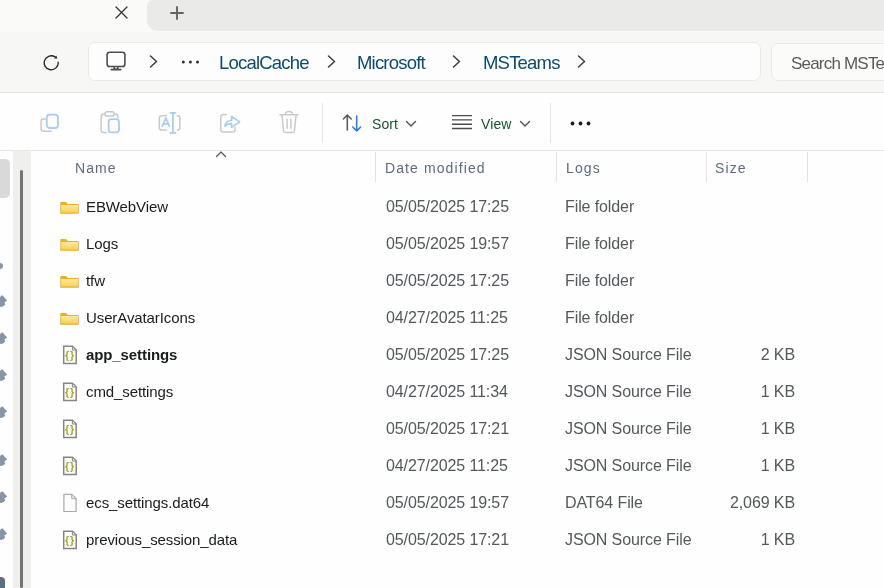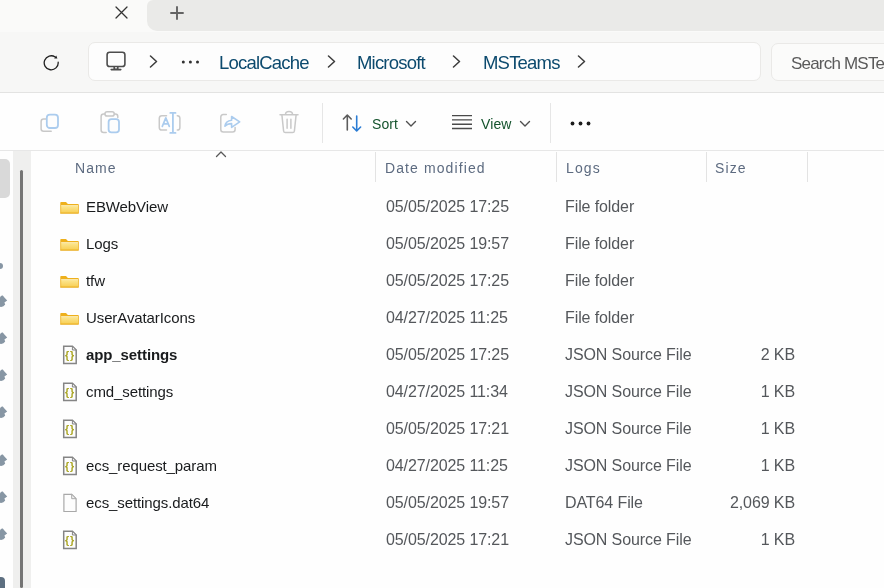--- a/index.html
+++ b/index.html
@@ -231,32 +231,32 @@
 <text x="2.9" y="13.7" font-family="Liberation Sans, sans-serif" font-weight="bold" font-size="10.6" letter-spacing="1.1" fill="#aaa522">{}</text>
 </svg></div>
 <div class="a sec" style="left:386px;top:420px;">05/05/2025 17:21</div>
 <div class="a sec" style="left:565px;top:420px;">JSON Source File</div>
 <div class="a sec" style="right:89px;top:420px;">1 KB</div>
 <div class="a" style="left:62px;top:456px;"><svg width="16" height="20" viewBox="0 0 16 20">
 <path d="M1.7,1.2 L10.4,1.2 L14.2,5.0 L14.2,18.6 L1.7,18.6 Z" fill="#fdfdfd" stroke="#858585" stroke-width="1.5"></path>
 <path d="M10.4,1.2 L10.4,5.0 L14.2,5.0 Z" fill="#efefef" stroke="#858585" stroke-width="1.0"></path>
 <text x="2.9" y="13.7" font-family="Liberation Sans, sans-serif" font-weight="bold" font-size="10.6" letter-spacing="1.1" fill="#aaa522">{}</text>
 </svg></div>
-<div class="a nm" style="left:86px;top:457px;">ecs_request_param</div>
 <div class="a sec" style="left:386px;top:457px;">04/27/2025 11:25</div>
 <div class="a sec" style="left:565px;top:457px;">JSON Source File</div>
 <div class="a sec" style="right:89px;top:457px;">1 KB</div>
 <div class="a" style="left:62px;top:493px;"><svg width="16" height="20" viewBox="0 0 16 20">
 <path d="M1.9,1.3 L9.7,1.3 L14.1,5.7 L14.1,18.5 L1.9,18.5 Z" fill="#fdfdfd" stroke="#a9a9a9" stroke-width="1.2"></path>
 <path d="M9.7,1.3 L9.7,5.7 L14.1,5.7 Z" fill="#f1f1f1" stroke="#a9a9a9" stroke-width="1.0"></path>
 </svg></div>
 <div class="a nm" style="left:86px;top:494px;">ecs_settings.dat64</div>
 <div class="a sec" style="left:386px;top:494px;">05/05/2025 19:57</div>
 <div class="a sec" style="left:565px;top:494px;">DAT64 File</div>
 <div class="a sec" style="right:89px;top:494px;">2,069 KB</div>
 <div class="a" style="left:62px;top:530px;"><svg width="16" height="20" viewBox="0 0 16 20">
 <path d="M1.7,1.2 L10.4,1.2 L14.2,5.0 L14.2,18.6 L1.7,18.6 Z" fill="#fdfdfd" stroke="#858585" stroke-width="1.5"></path>
 <path d="M10.4,1.2 L10.4,5.0 L14.2,5.0 Z" fill="#efefef" stroke="#858585" stroke-width="1.0"></path>
 <text x="2.9" y="13.7" font-family="Liberation Sans, sans-serif" font-weight="bold" font-size="10.6" letter-spacing="1.1" fill="#aaa522">{}</text>
 </svg></div>
+<div class="a nm" style="left:86px;top:531px;">previous_session_data</div>
 <div class="a sec" style="left:386px;top:531px;">05/05/2025 17:21</div>
 <div class="a sec" style="left:565px;top:531px;">JSON Source File</div>
 <div class="a sec" style="right:89px;top:531px;">1 KB</div>
 </div>
 </body></html>

